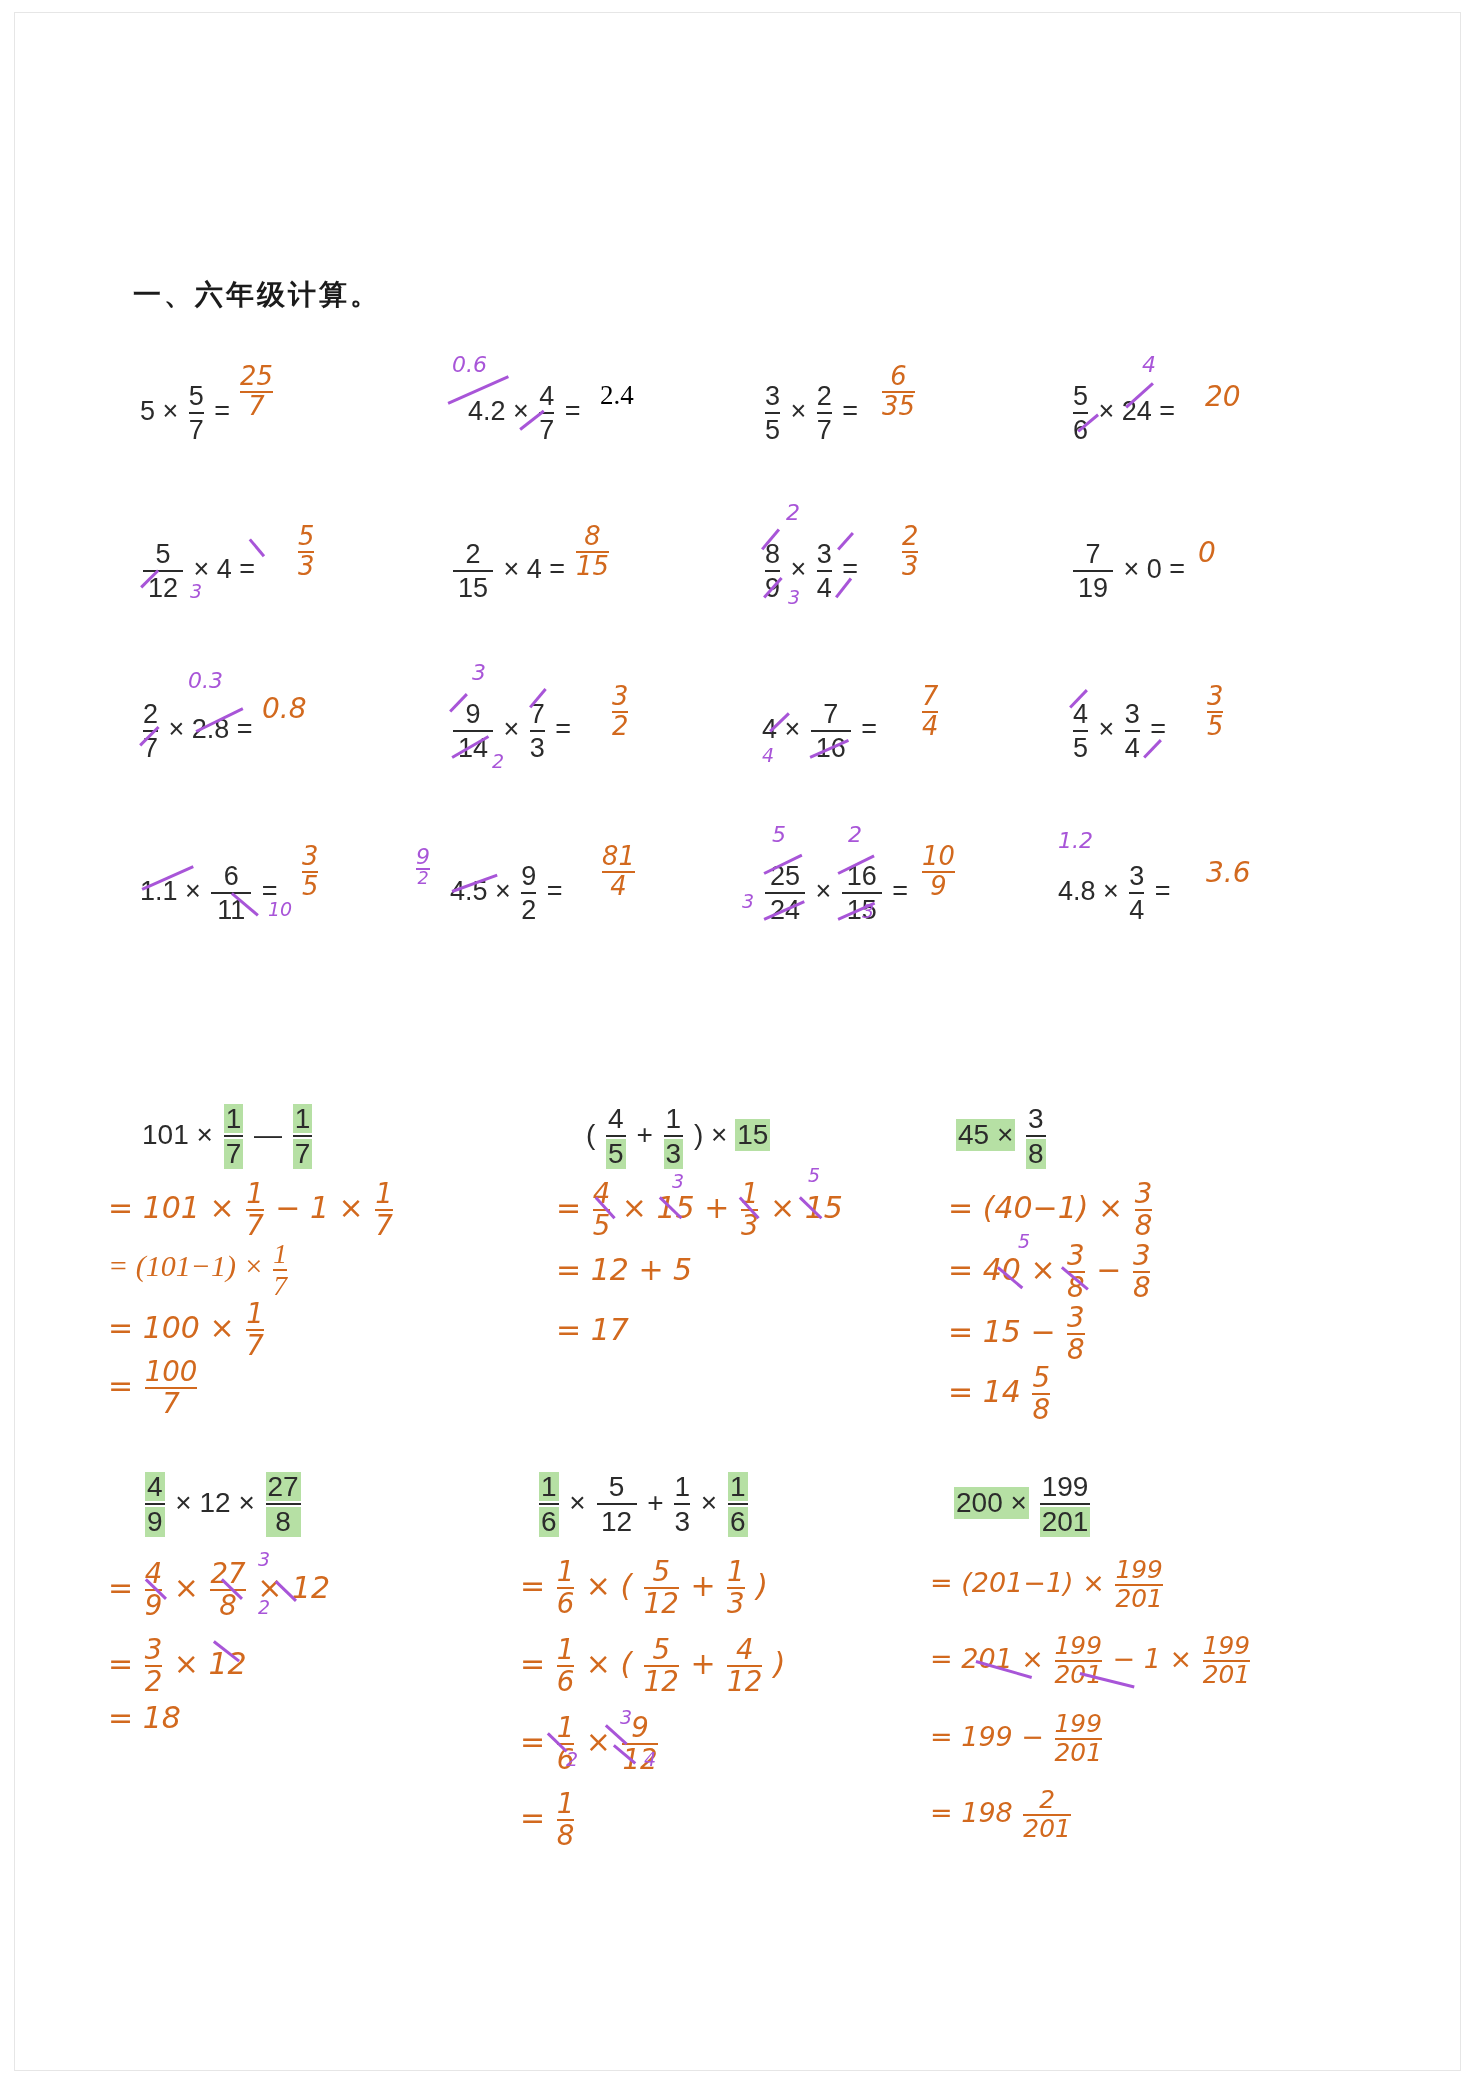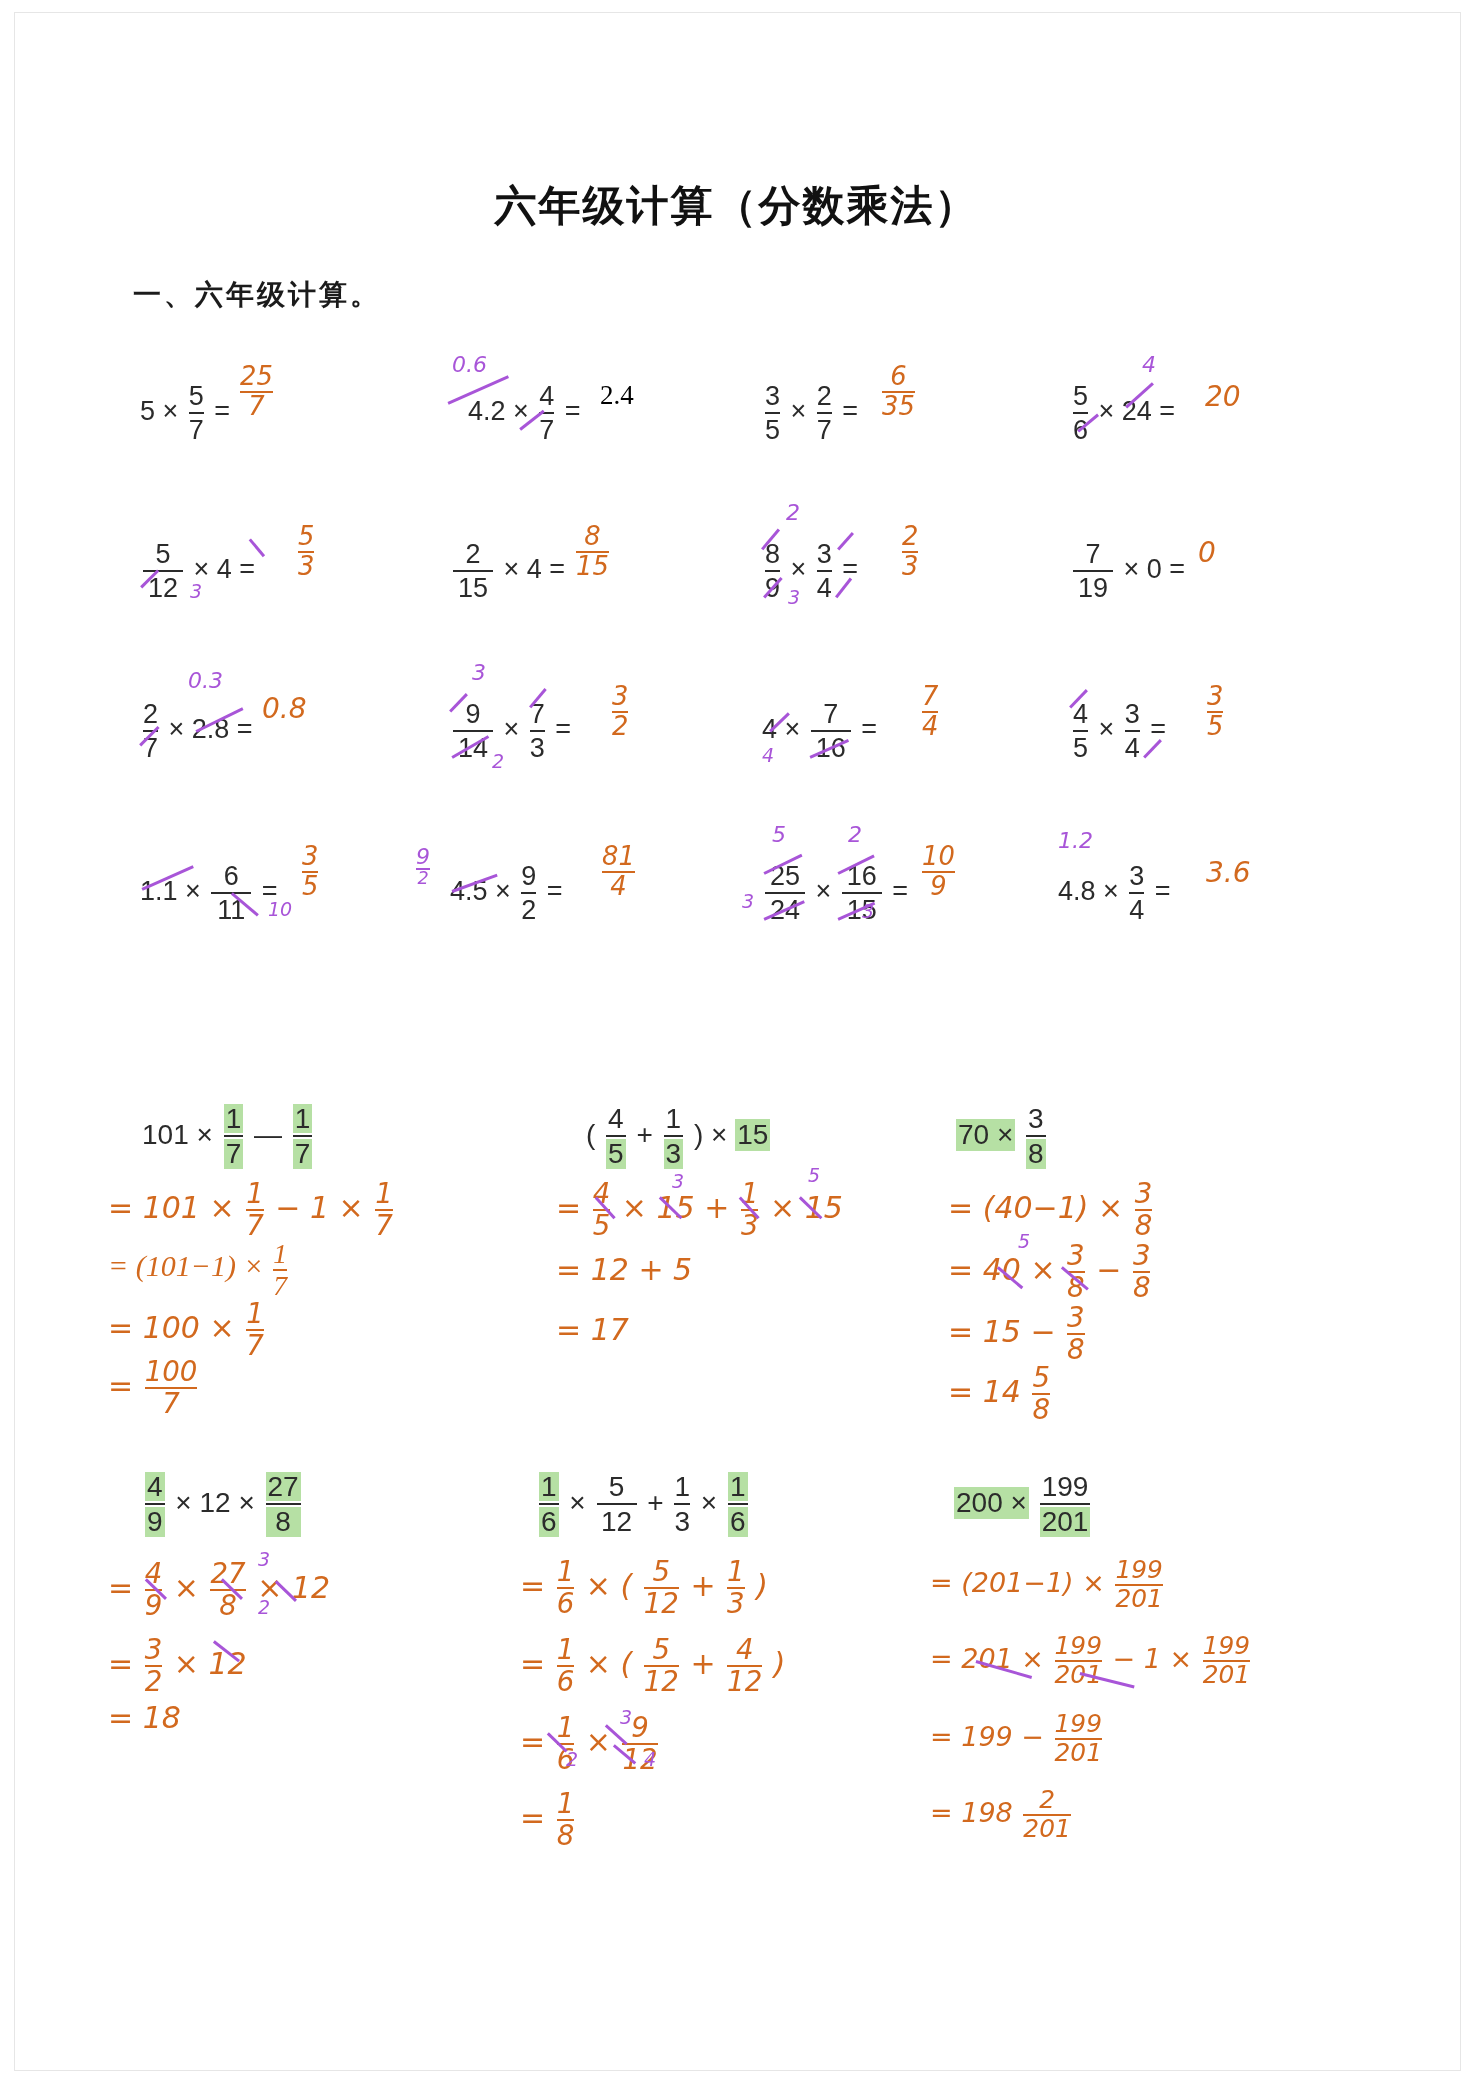--- a/index.html
+++ b/index.html
@@ -42,21 +42,20 @@
   .pu.sm{font-size:19px;}
   .slash{position:absolute;background:#a855d8;height:2.5px;transform-origin:left center;}
   .hlbox{display:inline-block;background:#b6e0a4;padding:0 2px;}
 </style>
 </head>
 <body>
 
 <div class="page">
 <div class="sheet"></div>
 
-<div class="title">六年级计算（分数乘法）</div>
 <div class="sect sect1">一、六年级计算。</div>
 
 <div class="prb" style="left:140px;top:382px;">
   <span>5</span> ×
   <span class="frac">
     <span class="n">5</span>
     <span class="bar"></span>
     <span class="d">7</span>
   </span> =
 </div>
@@ -405,21 +404,21 @@
 <div class="pu sm" style="left:672px;top:1170px;">3</div>
 <div class="pu sm" style="left:808px;top:1164px;">5</div>
 <div class="slash" style="left:596px;top:1196px;width:28px;transform:rotate(48deg);"></div>
 <div class="slash" style="left:660px;top:1196px;width:30px;transform:rotate(44deg);"></div>
 <div class="slash" style="left:740px;top:1196px;width:28px;transform:rotate(48deg);"></div>
 <div class="slash" style="left:800px;top:1196px;width:30px;transform:rotate(44deg);"></div>
 <div class="hw big" style="left:556px;top:1252px;">= 12 + 5</div>
 <div class="hw big" style="left:556px;top:1312px;">= 17</div>
 
 <div class="prb" style="left:956px;top:1104px;font-size:28px;">
-  <span class="hlbox">70 ×</span>
+  <span class="hlbox">45 ×</span>
   <span class="frac">
     <span class="n">3</span>
     <span class="bar"></span>
     <span class="d hlbox">8</span>
   </span>
 </div>
 <div class="hw big" style="left:948px;top:1180px;">
   <span>= (40−1) ×</span>
   <span class="hfrac"><span class="n">3</span><span class="bar"></span><span class="d">8</span></span>
 </div>

